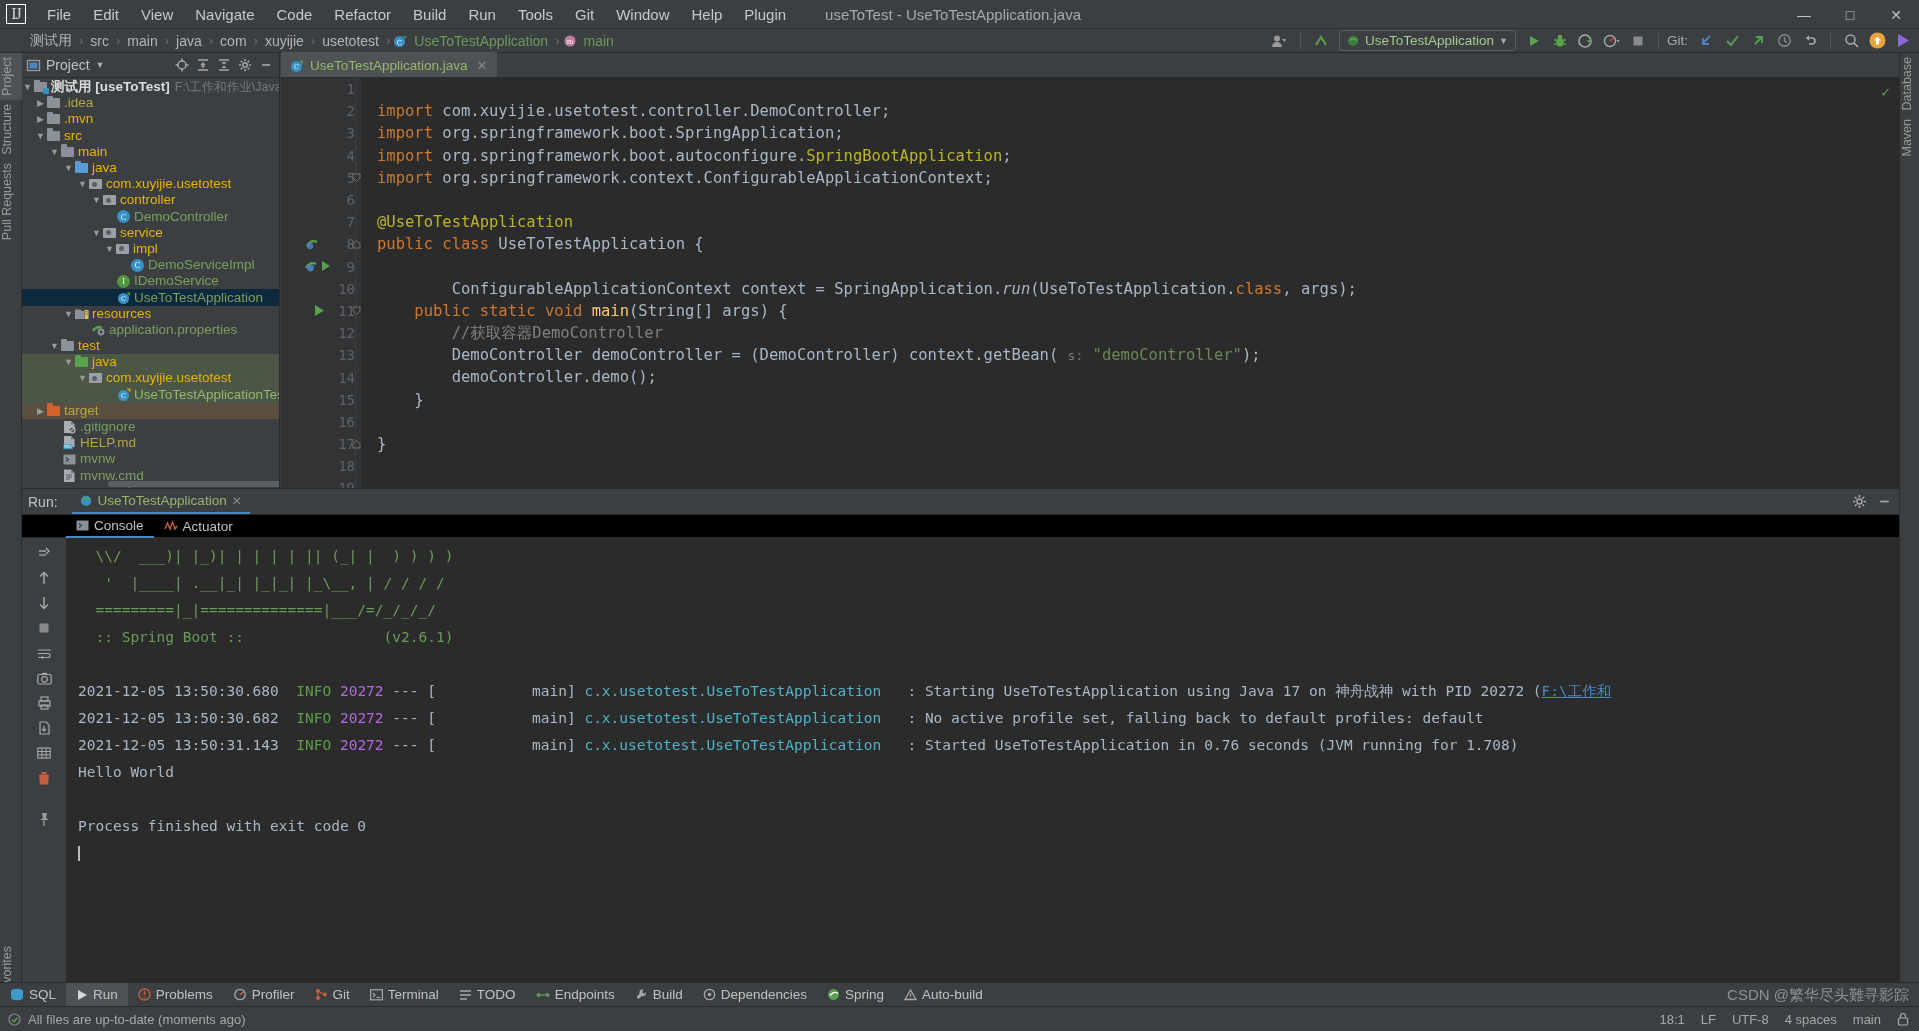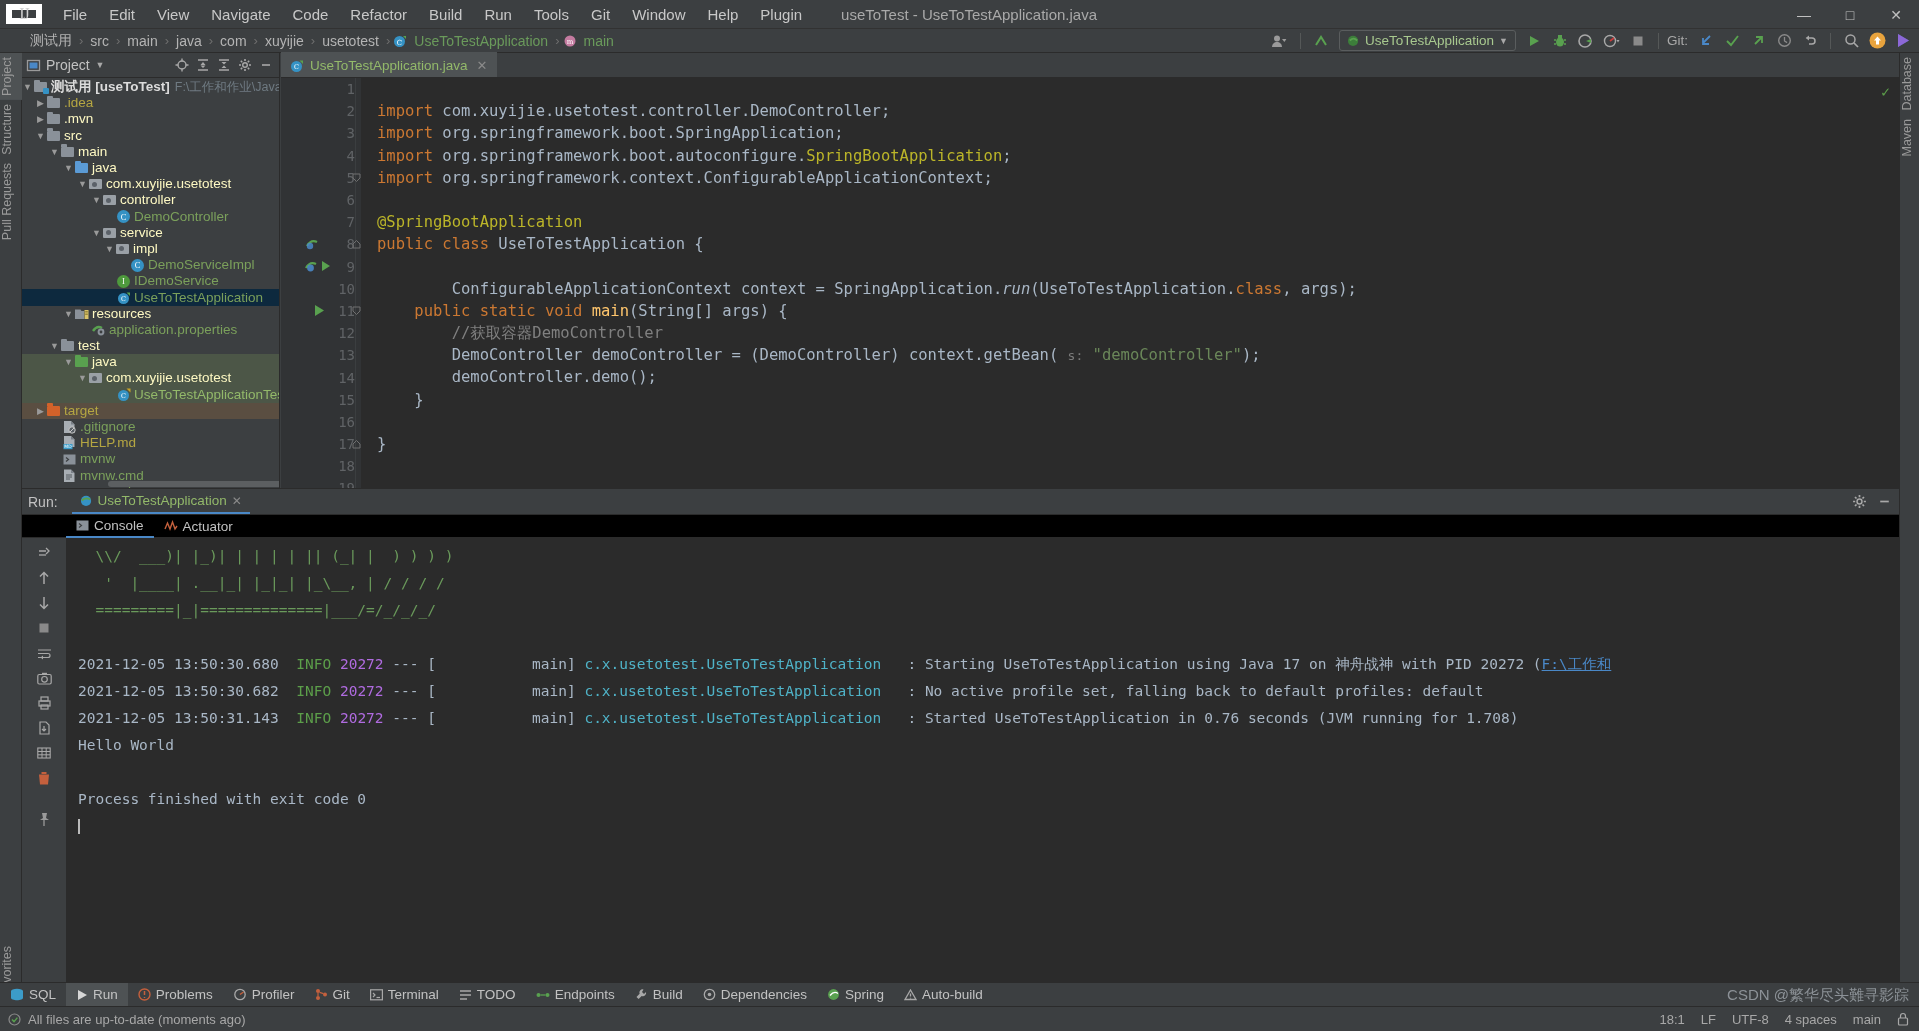--- a/index.html
+++ b/index.html
@@ -12,22 +12,22 @@
   }
   body { position: relative; color: #bbbbbb; font-size: 15px; }
 
   
   .titlebar {
     position: absolute; left:0; top:0; width:1919px; height:29px;
     background:#3c3f41; display:flex; align-items:center;
     border-bottom:1px solid #323232;
   }
   .ij-logo {
-    width:36px; height:20px; margin-left:6px; margin-right:10px;
-    border:6px solid #ffffff; color:#d0d0d0; font-size:16px;
+    width:20px; height:20px; margin-left:6px; margin-right:10px;
+    border:1px solid #ffffff; color:#d0d0d0; font-size:16px;
     display:flex; align-items:center; justify-content:center;
     font-family:"Liberation Serif", serif; letter-spacing:-1px;
   }
   .menu { display:flex; align-items:center; gap:0px;justify-content:space-between; }
   .menu-item {
     padding:3px 11px; font-size:15px; color:#c8c8c8; cursor:default;
     white-space:nowrap;
   }
   .win-title {
     font-size:15px; color:#a9a9a9; margin-left:28px; white-space:nowrap;
@@ -107,21 +107,21 @@
   }
   .trow.sel { background:#0d293e; }
   .trow.testroot { background:#4c5647; }
   .trow.excluded { background:#5a4e41; }
   .arrow {
     width:11px; display:inline-block; text-align:center; color:#9a9a9a; font-size:9px;
     flex:0 0 11px;
   }
   .tico { width:15px; flex:0 0 15px; display:flex; align-items:center; justify-content:center; margin-right:3px;}
   .tlabel { font-size:13.5px; }
-  .c-white  { color:#fef9c3; }
+  .c-white  { color:#eab308; }
   .c-bold   { color:#dcdcdc; font-weight:bold; }
   .c-path   { color:#6f7a82; font-size:12.5px; margin-left:5px; }
   .c-green  { color:#7ba05b; }
   .c-yellow { color:#b5a642; }
   .c-ltgreen{ color:#93b96a; }
 
   
   .fold {
     width:13px; height:10px; background:#8a9199; border-radius:1px; position:relative;
   }
@@ -822,21 +822,21 @@
 
     <div class="codecol">
       <div class="check-ok">✓</div>
 
       <div class="cline">&nbsp;</div>
       <div class="cline"><span class="kw">import </span><span class="plain">com.xuyijie.usetotest.controller.DemoController</span><span class="plain">;</span></div>
       <div class="cline"><span class="kw">import </span><span class="plain">org.springframework.boot.SpringApplication</span><span class="plain">;</span></div>
       <div class="cline"><span class="kw">import </span><span class="plain">org.springframework.boot.autoconfigure.</span><span class="ann">SpringBootApplication</span><span class="plain">;</span></div>
       <div class="cline"><span class="kw">import </span><span class="plain">org.springframework.context.ConfigurableApplicationContext</span><span class="plain">;</span></div>
       <div class="cline">&nbsp;</div>
-      <div class="cline"><span class="ann">@SpringBootApplication</span></div>
+      <div class="cline"><span class="ann">@UseToTestApplication</span></div>
       <div class="cline"><span class="kw">public </span><span class="kw">class </span><span class="plain">UseToTestApplication {</span></div>
       <div class="cline">&nbsp;</div>
       <div class="cline"><span class="plain">        ConfigurableApplicationContext context = SpringApplication.</span><span class="ital">run</span><span class="plain">(UseToTestApplication.</span><span class="kw">class</span><span class="plain">, args);</span></div>
       <div class="cline"><span class="kw">    public </span><span class="kw">static </span><span class="kw">void </span><span class="meth">main</span><span class="plain">(String[] args) {</span></div>
       <div class="cline"><span class="cmt">        //获取容器DemoController</span></div>
       <div class="cline"><span class="plain">        DemoController demoController = (DemoController) context.getBean( </span><span class="hint">s:</span><span class="plain"> </span><span class="str">"demoController"</span><span class="plain">);</span></div>
       <div class="cline"><span class="plain">        demoController.demo();</span></div>
       <div class="cline"><span class="plain">    }</span></div>
       <div class="cline">&nbsp;</div>
       <div class="cline"><span class="plain">}</span></div>
@@ -959,20 +959,21 @@
           <path d="M5 1h5l-1 5 3 2H3l3-2z" fill="#9a9a9a"></path>
           <path d="M7 8v6" stroke="#9a9a9a" stroke-width="1.3"></path>
         </svg>
     </div>
   </div>
 
   <div class="console">
     <div class="oline o-green">  \\/  ___)| |_)| | | | | || (_| |  ) ) ) )</div>
     <div class="oline o-green">   '  |____| .__|_| |_|_| |_\__, | / / / /</div>
     <div class="oline o-green">  =========|_|==============|___/=/_/_/_/</div>
+    <div class="oline o-green">  :: Spring Boot ::                (v2.6.1)</div>
     <div class="oline">&nbsp;</div>
 
     <div class="oline"><span>2021-12-05 13:50:30.680</span><span>  </span><span class="o-info">INFO</span><span> </span><span class="o-pid">20272</span><span> </span><span>---</span><span> [           </span><span>main</span><span>] </span><span class="o-cls">c.x.usetotest.UseToTestApplication</span><span>   </span><span>: Starting UseToTestApplication using Java 17 on 神舟战神 with PID 20272 (</span><span class="o-link">F:\工作和</span></div>
 
     <div class="oline"><span>2021-12-05 13:50:30.682</span><span>  </span><span class="o-info">INFO</span><span> </span><span class="o-pid">20272</span><span> </span><span>---</span><span> [           </span><span>main</span><span>] </span><span class="o-cls">c.x.usetotest.UseToTestApplication</span><span>   </span><span>: No active profile set, falling back to default profiles: default</span></div>
 
     <div class="oline"><span>2021-12-05 13:50:31.143</span><span>  </span><span class="o-info">INFO</span><span> </span><span class="o-pid">20272</span><span> </span><span>---</span><span> [           </span><span>main</span><span>] </span><span class="o-cls">c.x.usetotest.UseToTestApplication</span><span>   </span><span>: Started UseToTestApplication in 0.76 seconds (JVM running for 1.708)</span></div>
 
     <div class="oline">Hello World</div>
     <div class="oline">&nbsp;</div>

